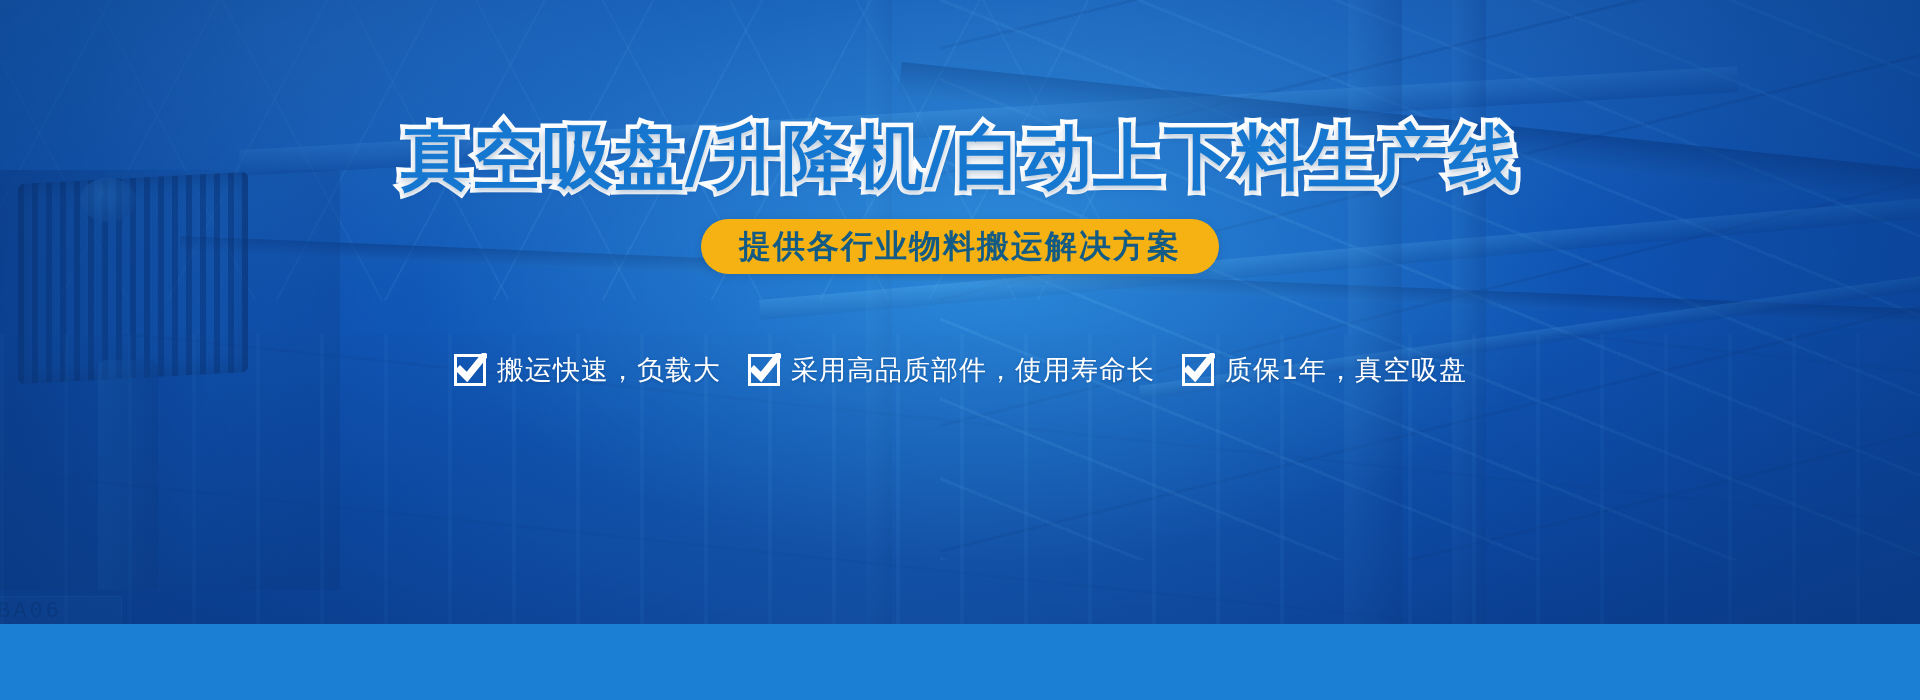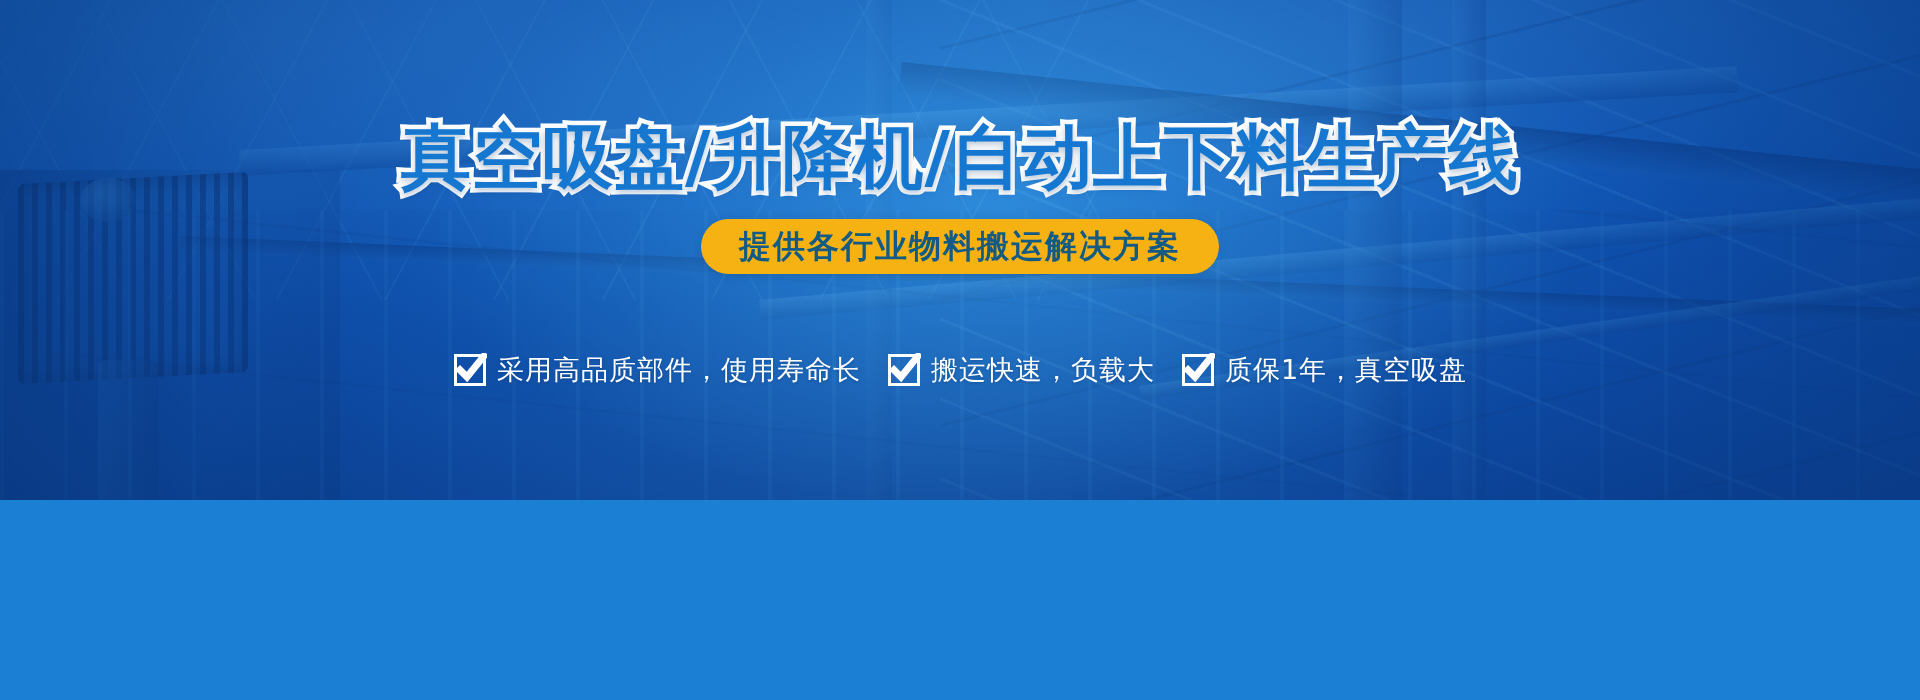--- a/index.html
+++ b/index.html
@@ -5,21 +5,21 @@
   * { margin:0; padding:0; box-sizing:border-box; }
   html,body { width:1920px; height:700px; overflow:hidden; }
   body {
     font-family: "Liberation Sans", "DejaVu Sans", sans-serif;
     background:#1b7fd4;
   }
 
   
   .banner {
     position:relative;
-    width:1920px; height:500px;
+    width:1920px; height:624px;
     overflow:hidden;
     background:#2f8ed6;
   }
 
   
   .photo {
     position:absolute; inset:0;
     background:
       
       radial-gradient(ellipse 720px 380px at 14% 4%,  rgba(205,228,245,.40), rgba(205,228,245,0) 70%),
@@ -213,29 +213,29 @@
       <span>提供各行业物料搬运解决方案</span>
     </div>
 
     <div class="features">
 
       <div class="feature">
         <svg class="tick" viewBox="0 0 34 34">
           <rect x="2.5" y="2.5" width="29" height="29" fill="none" stroke="#ffffff" stroke-width="3"></rect>
           <path d="M7 17 L14 24 L31 3" fill="none" stroke="#ffffff" stroke-width="7" stroke-linecap="square"></path>
         </svg>
-        <span class="label">采用高品质部件，使用寿命长</span>
+        <span class="label">搬运快速，负载大</span>
       </div>
 
       <div class="feature">
         <svg class="tick" viewBox="0 0 34 34">
           <rect x="2.5" y="2.5" width="29" height="29" fill="none" stroke="#ffffff" stroke-width="3"></rect>
           <path d="M7 17 L14 24 L31 3" fill="none" stroke="#ffffff" stroke-width="7" stroke-linecap="square"></path>
         </svg>
-        <span class="label">搬运快速，负载大</span>
+        <span class="label">采用高品质部件，使用寿命长</span>
       </div>
 
       <div class="feature">
         <svg class="tick" viewBox="0 0 34 34">
           <rect x="2.5" y="2.5" width="29" height="29" fill="none" stroke="#ffffff" stroke-width="3"></rect>
           <path d="M7 17 L14 24 L31 3" fill="none" stroke="#ffffff" stroke-width="7" stroke-linecap="square"></path>
         </svg>
         <span class="label">质保1年，真空吸盘</span>
       </div>
 

